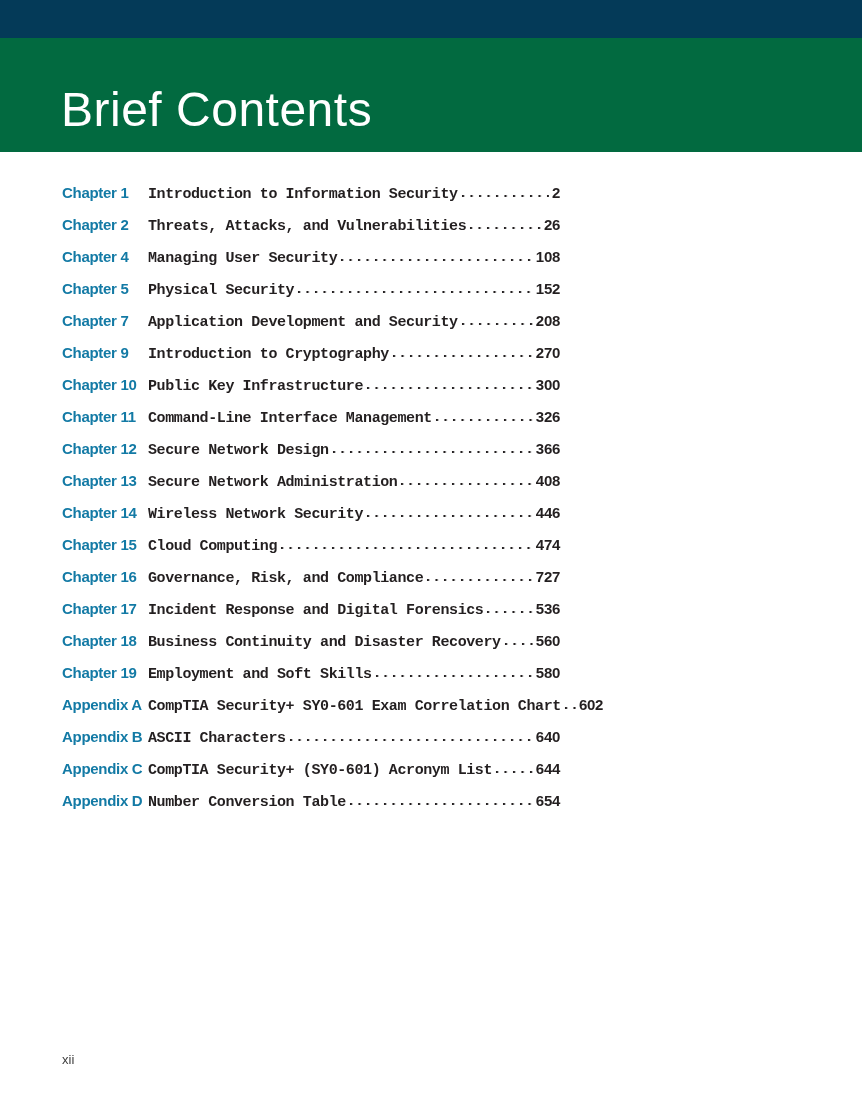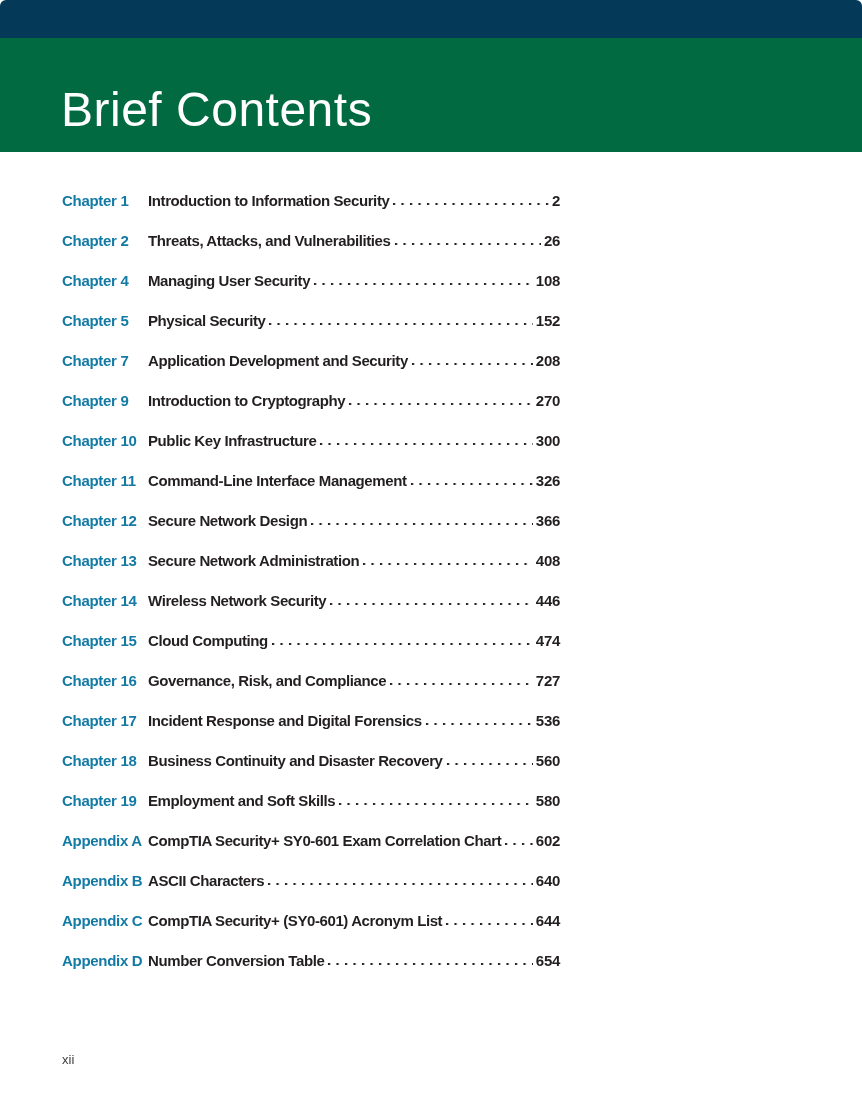--- a/index.html
+++ b/index.html
@@ -12,21 +12,20 @@
   }
   *{margin:0;padding:0;box-sizing:border-box;}
   html,body{background:#ffffff;}
   .page{
     position:relative;
     width:862px;
     height:1112px;
     background:var(--page-bg);
     overflow:hidden;
     font-family:"Liberation Sans", sans-serif;
-    border-radius:6px;
   }
   .topbar{
     position:absolute;
     left:0; top:0;
     width:862px; height:38px;
     background:var(--navy);
   }
   .band{
     position:absolute;
     left:0; top:38px;
@@ -46,35 +45,35 @@
     position:absolute;
     left:62px; top:177px;
     width:498px;
   }
   .row{
     display:flex;
     align-items:baseline;
     height:32px;
     line-height:32px;
     white-space:nowrap;
-    margin-top:8px;
   }
   .label{
     flex:0 0 86px;
     font-size:15px;
     font-weight:700;
     letter-spacing:-0.3px;
     color:var(--chapter);
   }
   .title{
     flex:0 0 auto;
     font-size:15px;
     font-weight:700;
     letter-spacing:-0.4px;
     color:var(--ink);
+    font-family:Liberation Mono, monospace;
   }
   .leader{
     flex:1 1 auto;
     min-width:12px;
     height:4px;
     margin:0 3px;
     background-image:radial-gradient(circle at 2px 2px, var(--ink) 1.2px, rgba(0,0,0,0) 1.5px);
     background-size:8.5px 4px;
     background-repeat:repeat-x;
     background-position:left bottom;

